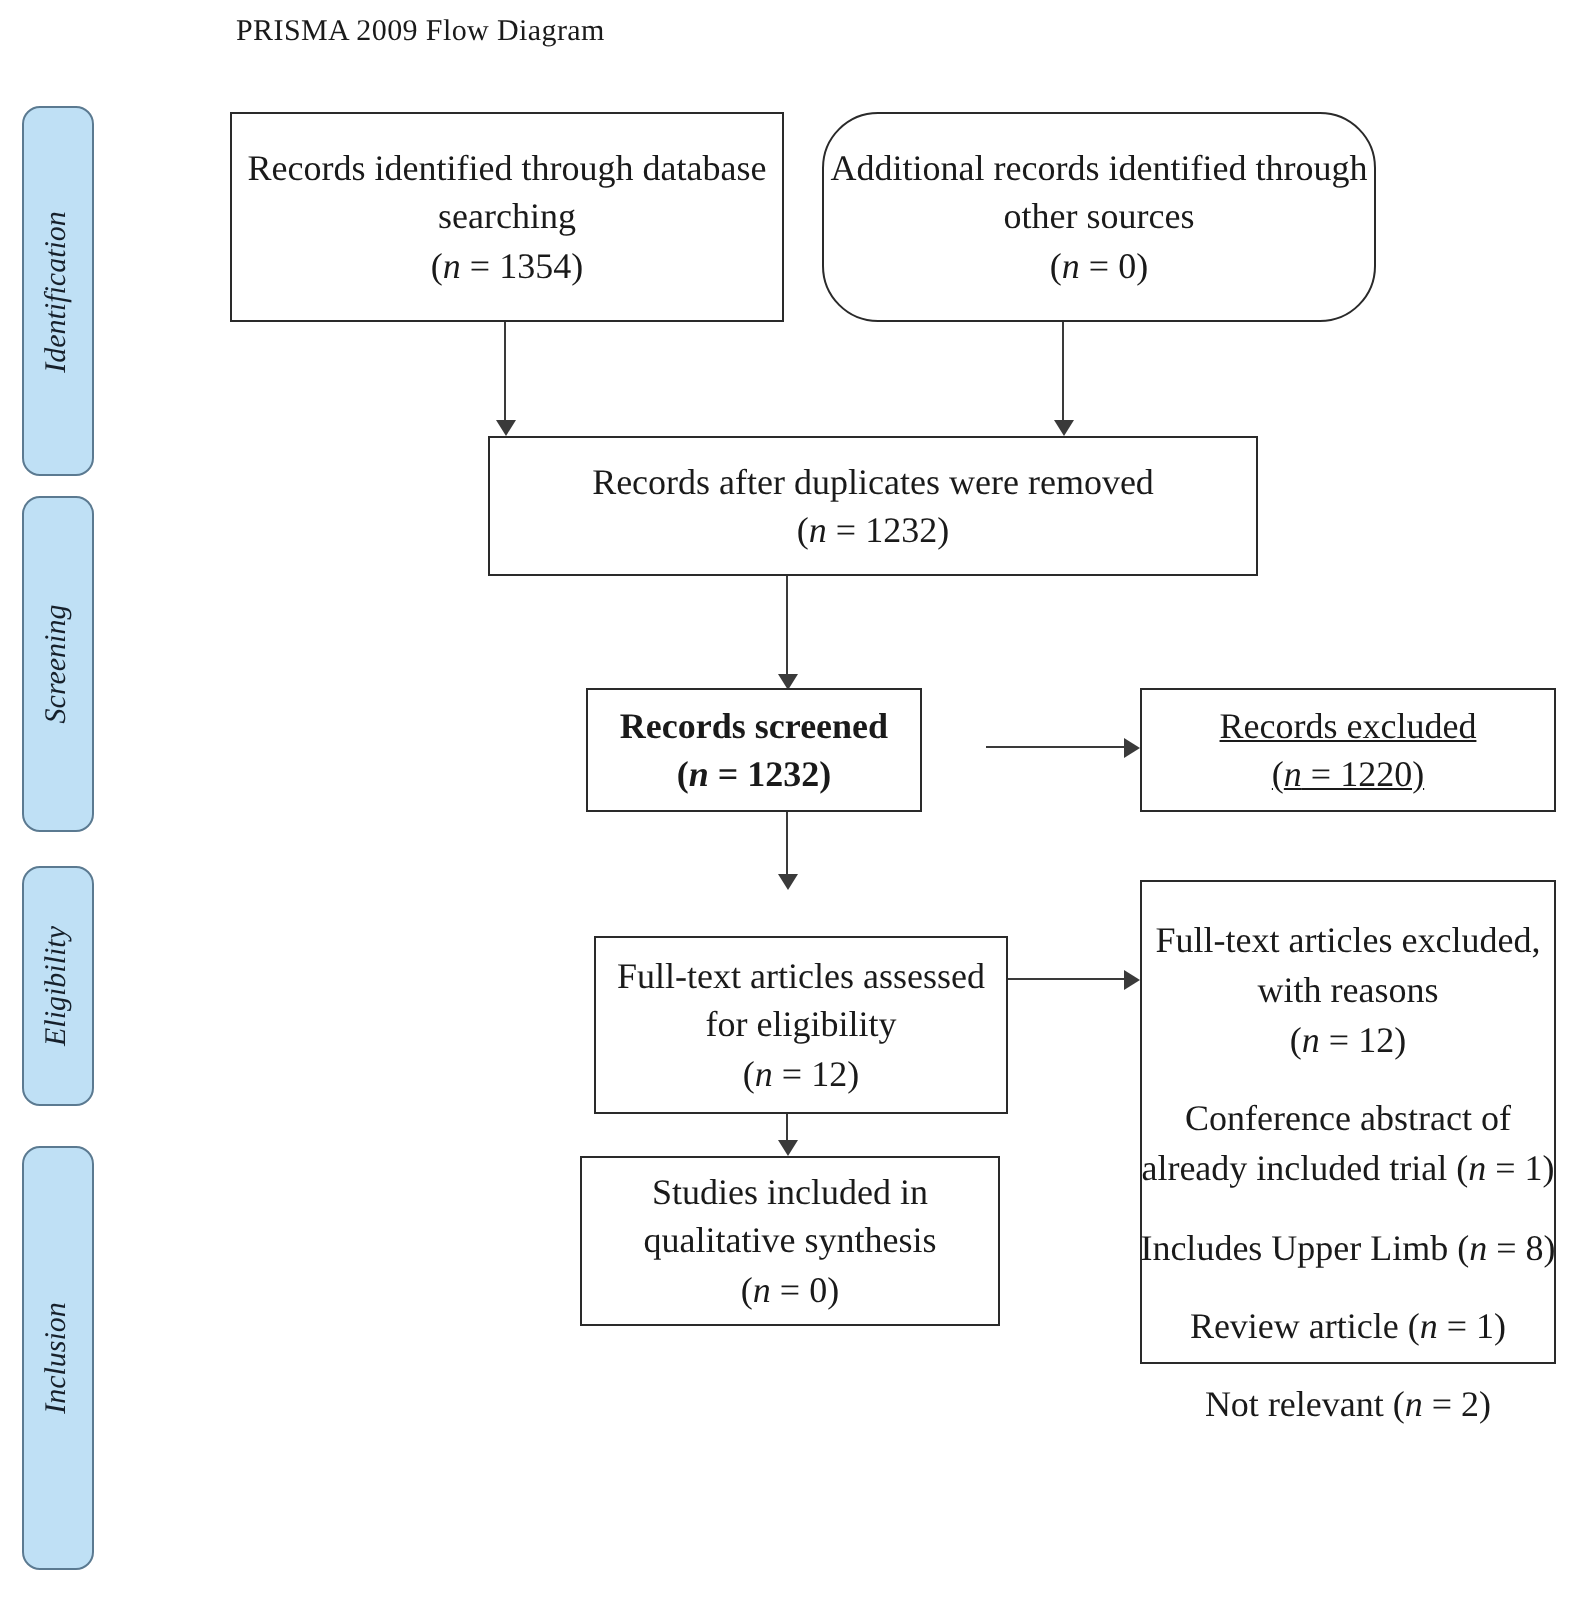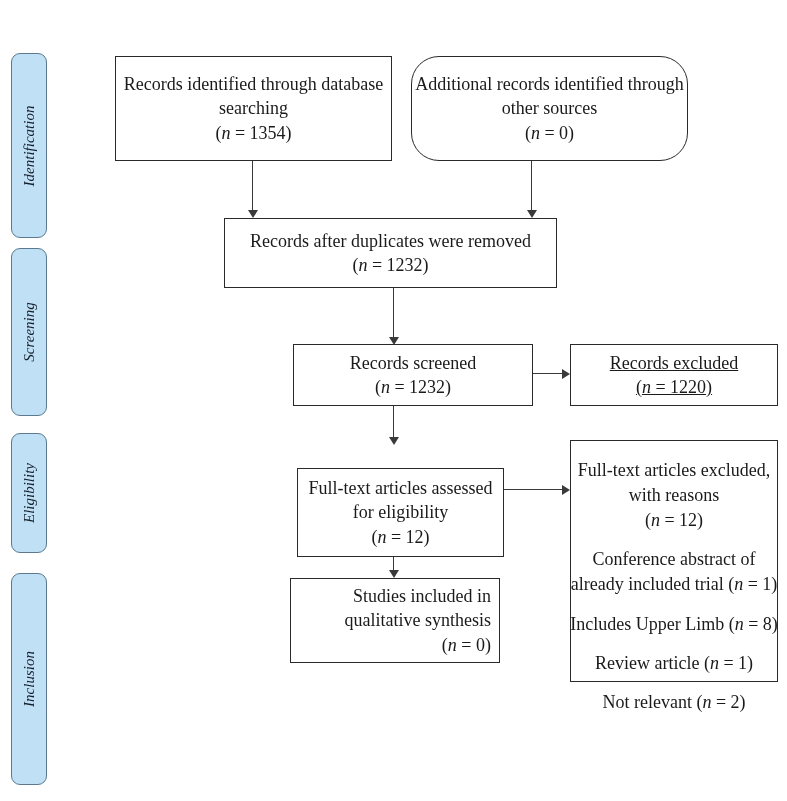--- a/index.html
+++ b/index.html
@@ -72,20 +72,21 @@
     border-top:5px solid transparent;
     border-bottom:5px solid transparent;
     border-left:8px solid #3a3a3a;
   }
 </style>
 </head>
 <body>
 
 <div id="diagram">
 
+  <div class="title">PRISMA 2009 Flow Diagram</div>
 
   <div class="stage" style="top:53px;height:185px;">
     <span class="vtext">Identification</span>
   </div>
   <div class="stage" style="top:248px;height:168px;">
     <span class="vtext">Screening</span>
   </div>
   <div class="stage" style="top:433px;height:120px;">
     <span class="vtext">Eligibility</span>
   </div>
@@ -119,26 +120,26 @@
     <span class="ln">searching</span>
     <span class="ln"><span>(</span><i class="n">n</i><span> = 1354)</span></span>
   </div>
 
   <div class="box" style="left:411px;top:56px;width:277px;height:105px;border-radius:28px;">
     <span class="ln">Additional records identified through</span>
     <span class="ln">other sources</span>
     <span class="ln"><span>(</span><i class="n">n</i><span> = 0)</span></span>
   </div>
 
-  <div class="box" style="left:224px;top:218px;width:333px;height:70px;justify-content:center;">
+  <div class="box" style="left:244px;top:218px;width:385px;height:70px;justify-content:center;">
     <span class="ln">Records after duplicates were removed</span>
     <span class="ln"><span>(</span><i class="n">n</i><span> = 1232)</span></span>
   </div>
 
-  <div class="box" style="left:293px;top:344px;width:240px;height:62px;">
+  <div class="box" style="left:293px;top:344px;width:168px;height:62px;font-weight:bold;">
     <span class="ln">Records screened</span>
     <span class="ln"><span>(</span><i class="n">n</i><span> = 1232)</span></span>
   </div>
 
   <div class="box" style="left:570px;top:344px;width:208px;height:62px;text-decoration:underline;">
     <span class="ln">Records excluded</span>
     <span class="ln"><span>(</span><i class="n">n</i><span> = 1220)</span></span>
   </div>
 
   <div class="box" style="left:297px;top:444px;width:207px;height:89px;margin-top:24px;">
@@ -161,19 +162,19 @@
       <span class="ln"><span>Includes Upper Limb (</span><i class="n">n</i><span> = 8)</span></span>
     </div>
     <div class="grp">
       <span class="ln"><span>Review article (</span><i class="n">n</i><span> = 1)</span></span>
     </div>
     <div class="grp">
       <span class="ln"><span>Not relevant (</span><i class="n">n</i><span> = 2)</span></span>
     </div>
   </div>
 
-  <div class="box" style="left:290px;top:578px;width:210px;height:85px;align-items:flex-end;">
+  <div class="box" style="left:290px;top:578px;width:210px;height:85px;">
     <span class="ln">Studies included in</span>
     <span class="ln">qualitative synthesis</span>
     <span class="ln"><span>(</span><i class="n">n</i><span> = 0)</span></span>
   </div>
 
 </div>
 
 </body></html>

